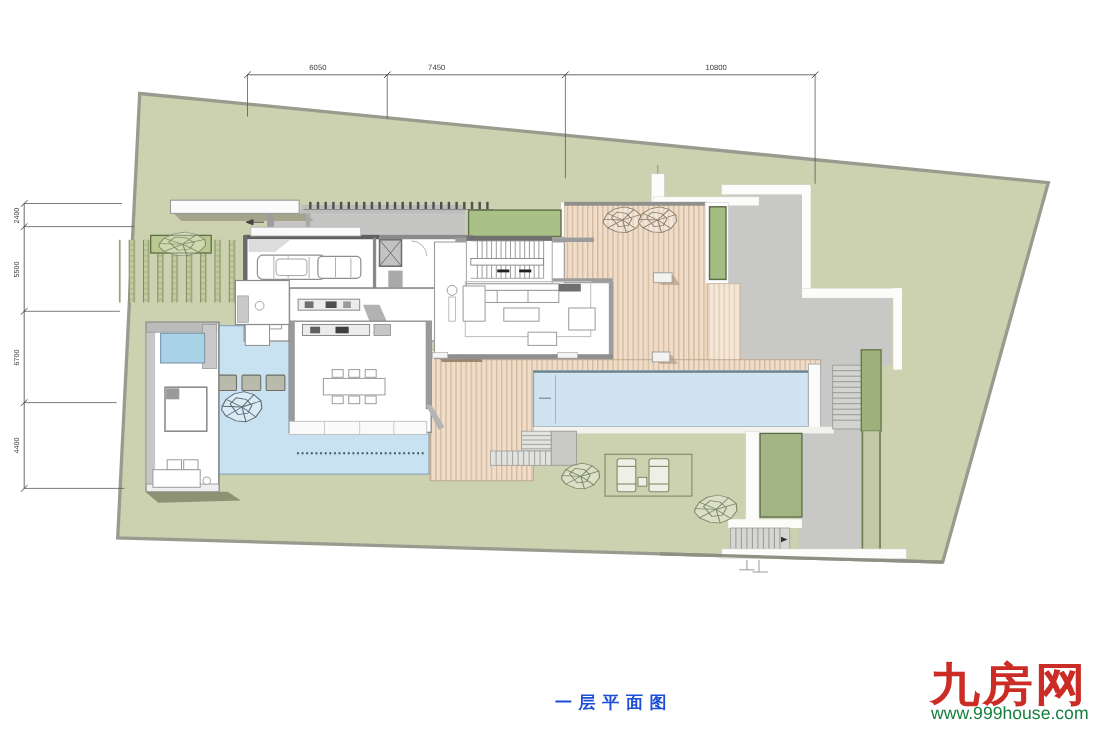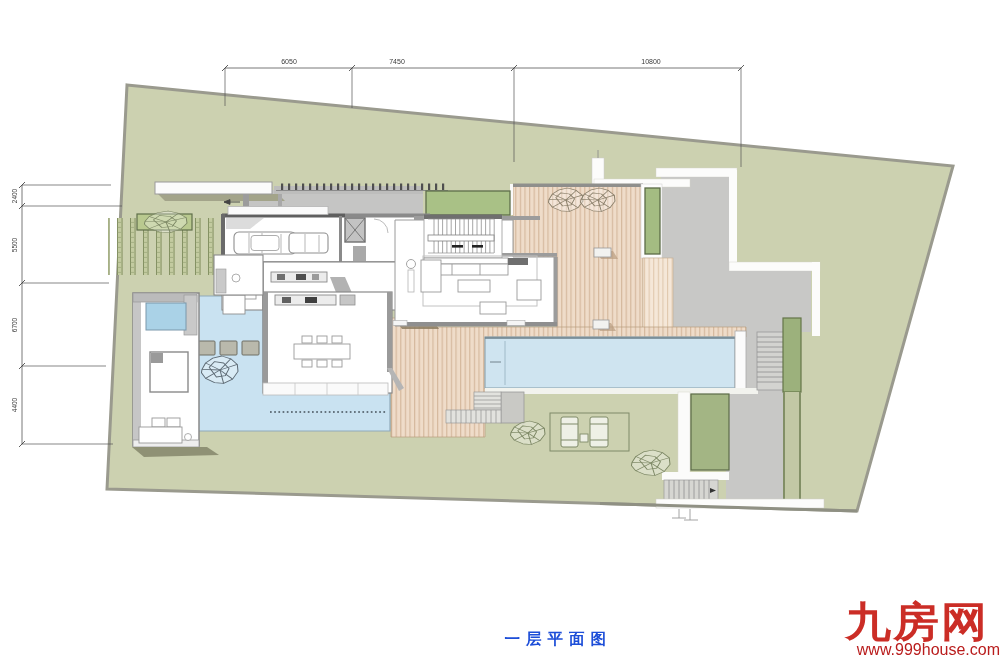--- a/index.html
+++ b/index.html
@@ -1,19 +1,19 @@
 <!DOCTYPE html>
 <html><head>
 <meta charset="utf-8">
 <style>
 html,body{margin:0;padding:0;background:#fff;width:1000px;height:667px;overflow:hidden;}
 .wrap{position:relative;width:1000px;height:667px;font-family:"Liberation Sans",sans-serif;}
 .caption{position:absolute;left:422px;top:629px;width:190px;text-align:right;font-size:15.5px;font-weight:700;letter-spacing:6px;color:#1d4ed8;}
 .logo{position:absolute;left:834px;top:592px;width:166px;text-align:center;font-size:46px;font-weight:700;color:#cb2d26;letter-spacing:2px;transform:scaleY(0.9);}
-.url{position:absolute;left:836px;top:641px;width:164px;text-align:right;font-size:16px;color:#b91c1c;}
+.url{position:absolute;left:836px;top:641px;width:164px;text-align:center;font-size:16px;color:#15803d;}
 </style>
 </head>
 <body>
 <div class="wrap">
 <svg width="1000" height="667" viewBox="0 0 1000 667">
 <defs>
 <pattern id="deckA" width="4.6" height="10" patternUnits="userSpaceOnUse">
 <rect width="4.6" height="10" fill="#efdcc9"></rect>
 <rect x="0" width="1.2" height="10" fill="#d5b99e"></rect>
 </pattern>

